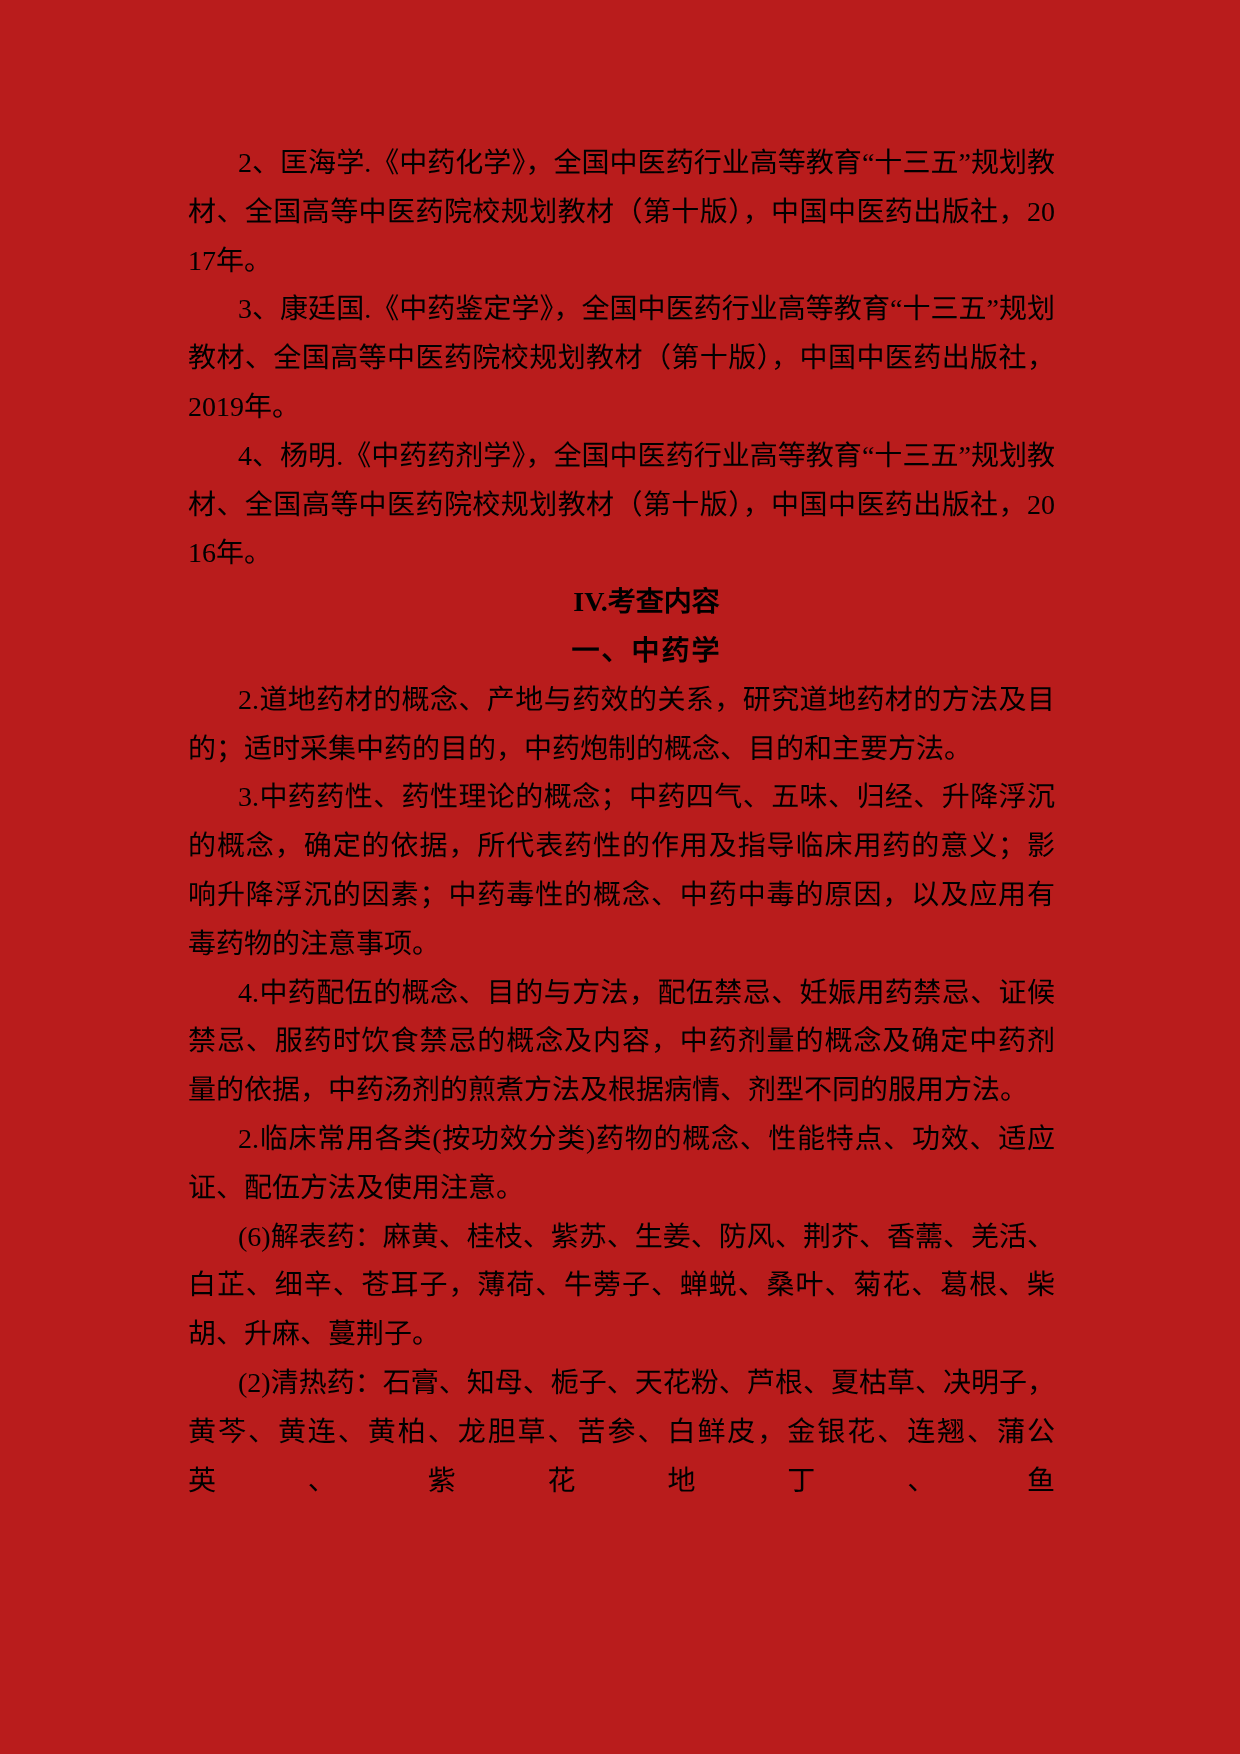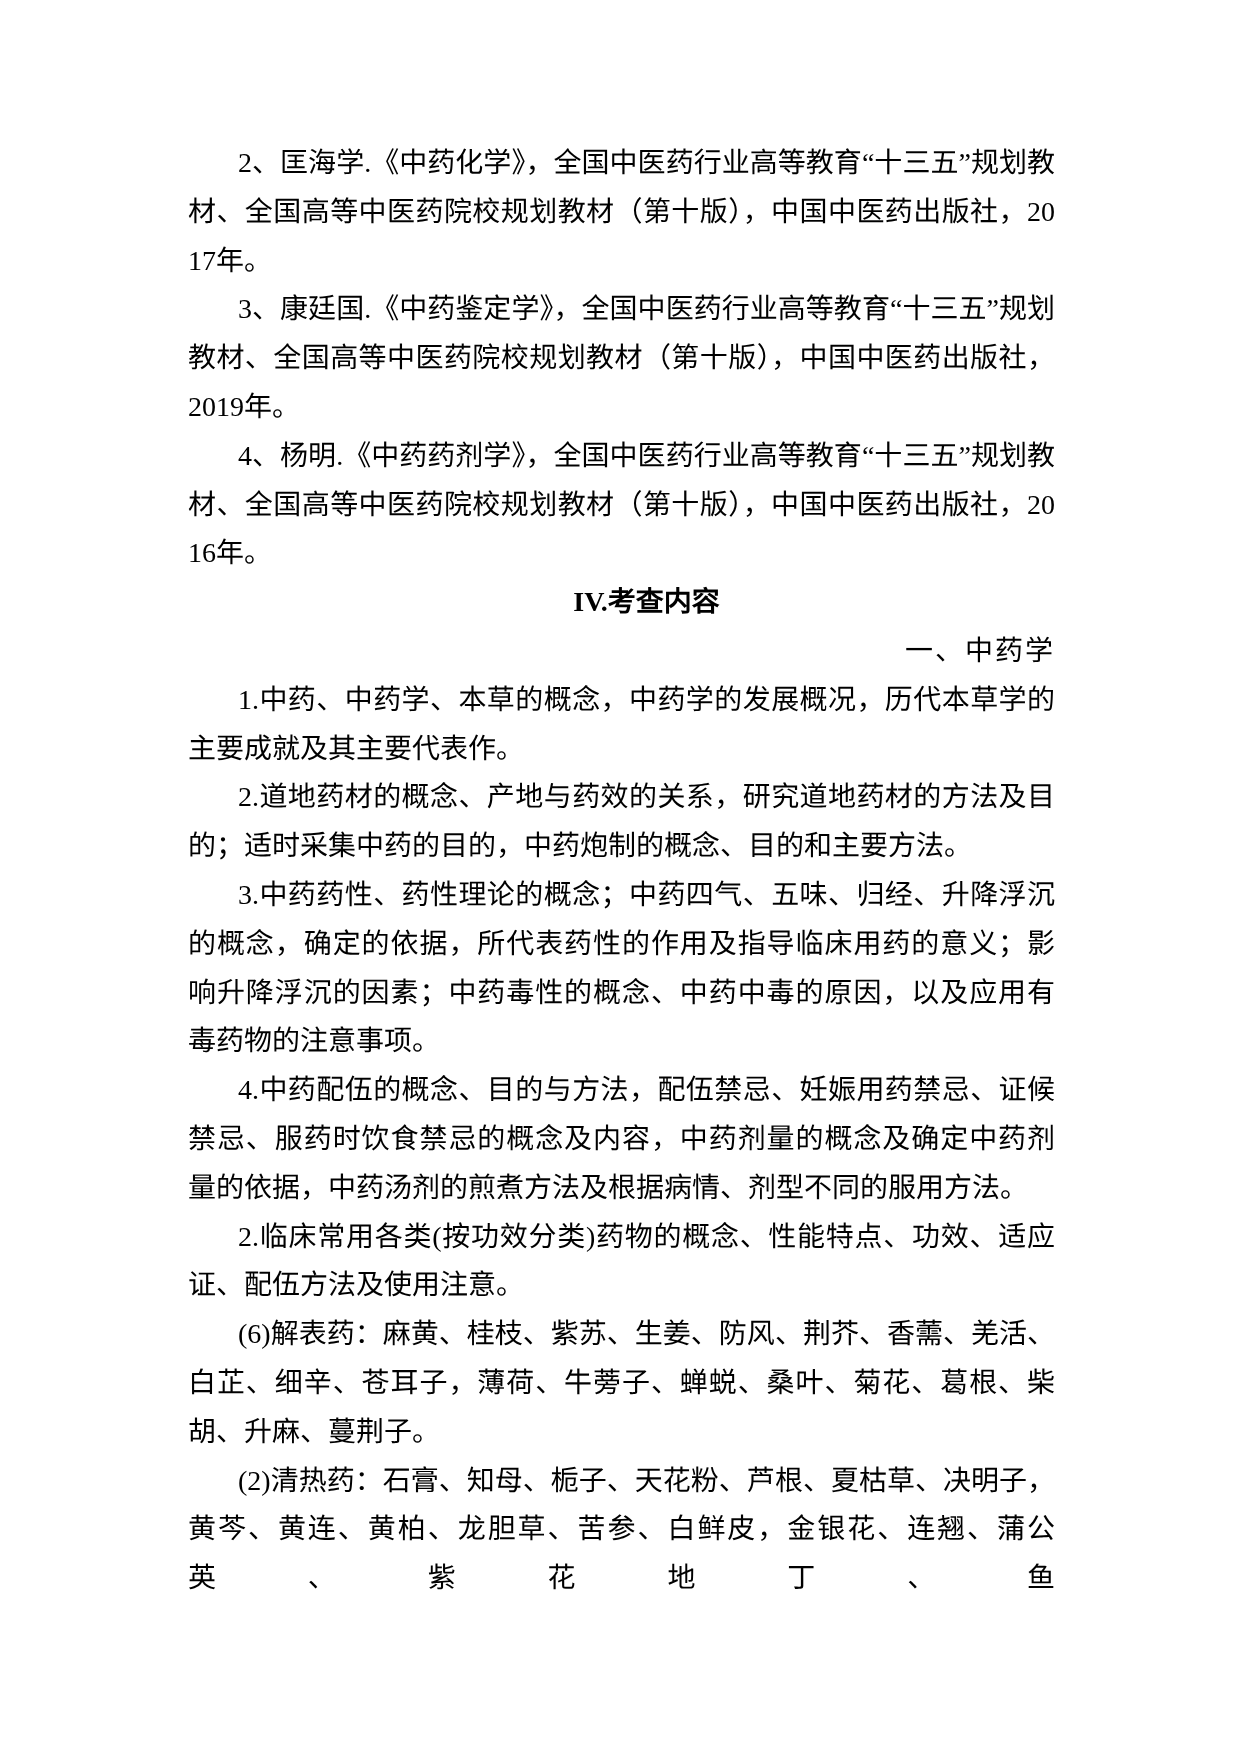--- a/index.html
+++ b/index.html
@@ -6,43 +6,43 @@
   html, body {
     margin: 0;
     padding: 0;
     background: #e8e8e8;
   }
   .page {
     position: relative;
     width: 1240px;
     height: 1754px;
     margin: 0 auto;
-    background: #ffffff;
+    background: #b91c1c;
     color: #000000;
     box-sizing: border-box;
     padding: 139px 185px 0 188px;
     overflow: hidden;
     font-family: "Liberation Serif", "DejaVu Serif", serif;
     font-size: 28px;
   }
   .para {
     margin: 0;
     line-height: 48.8px;
     text-align: justify;
     text-justify: inter-character;
     text-indent: 50px;
     word-break: break-all;
   }
   .heading-section {
     font-weight: bold;
     text-align: center;
   }
   .heading-subsection {
-    font-weight: normal;
-    text-align: right;
+    font-weight: bold;
+    text-align: center;
     font-family: "Liberation Sans", "DejaVu Sans", sans-serif;
     letter-spacing: 2px;
   }
   
   .continued {
     text-align-last: justify;
   }
 </style>
 </head>
 <body>
@@ -53,21 +53,20 @@
 
   <p class="para">3、康廷国.《中药鉴定学》，全国中医药行业高等教育“十三五”规划教材、全国高等中医药院校规划教材（第十版），中国中医药出版社，2019年。</p>
 
   <p class="para">4、杨明.《中药药剂学》，全国中医药行业高等教育“十三五”规划教材、全国高等中医药院校规划教材（第十版），中国中医药出版社，2016年。</p>
 
 
   <p class="para heading-section">IV.考查内容</p>
 
   <p class="para heading-subsection">一、中药学</p>
 
-  <p class="para">1.中药、中药学、本草的概念，中药学的发展概况，历代本草学的主要成就及其主要代表作。</p>
 
   <p class="para">2.道地药材的概念、产地与药效的关系，研究道地药材的方法及目的；适时采集中药的目的，中药炮制的概念、目的和主要方法。</p>
 
   <p class="para">3.中药药性、药性理论的概念；中药四气、五味、归经、升降浮沉的概念，确定的依据，所代表药性的作用及指导临床用药的意义；影响升降浮沉的因素；中药毒性的概念、中药中毒的原因，以及应用有毒药物的注意事项。</p>
 
   <p class="para">4.中药配伍的概念、目的与方法，配伍禁忌、妊娠用药禁忌、证候禁忌、服药时饮食禁忌的概念及内容，中药剂量的概念及确定中药剂量的依据，中药汤剂的煎煮方法及根据病情、剂型不同的服用方法。</p>
 
   <p class="para">2.临床常用各类(按功效分类)药物的概念、性能特点、功效、适应证、配伍方法及使用注意。</p>
 
 

